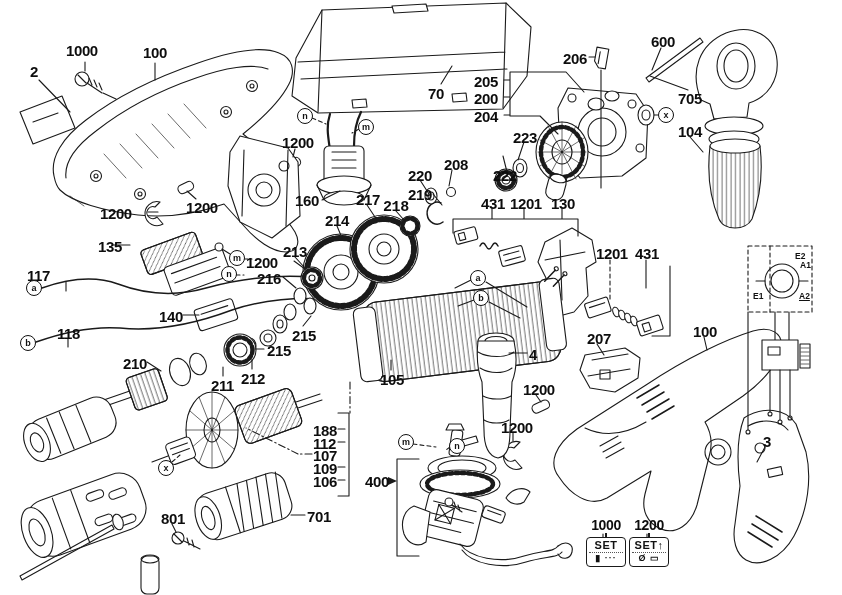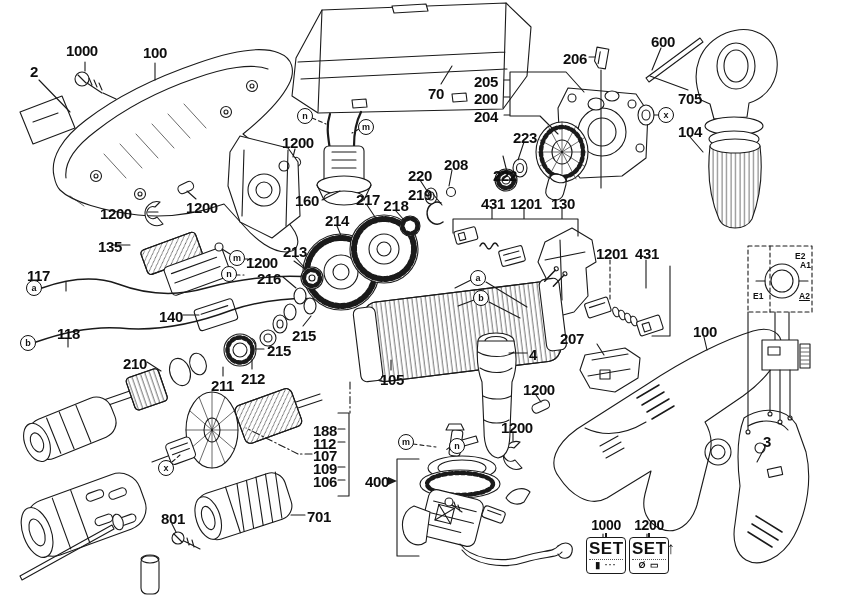--- a/index.html
+++ b/index.html
@@ -25,21 +25,21 @@
   .cletter{position:absolute;width:14px;height:14px;border:1.4px solid #111;border-radius:50%;
            display:flex;align-items:center;justify-content:center;font-size:9px;font-weight:700;
            color:#111;transform:translate(-50%,-50%);background:#fff;line-height:1;}
   .wlabel{position:absolute;font-size:8.5px;font-weight:700;color:#111;line-height:1;}
   #watermark{position:absolute;left:152px;top:284px;font-size:33px;font-weight:700;
              letter-spacing:1px;color:#000;opacity:0.08;white-space:nowrap;}
   .setgroup{position:absolute;width:40px;text-align:center;}
   .setnum{font-size:14px;font-weight:700;color:#0d0d0d;letter-spacing:-0.4px;}
   .settick{width:1.5px;height:4px;background:#1a1a1a;margin:0 auto;}
   .setbox{border:1.6px solid #1a1a1a;border-radius:4px;padding:1px 2px 2px 2px;background:#fff;}
-  .settext{display:block;font-size:17px;font-weight:700;letter-spacing:0.5px;color:#111;
+  .settext{display:block;font-size:11px;font-weight:700;letter-spacing:0.5px;color:#111;
            border-bottom:1px dotted #555;line-height:1.15;}
   .seticons{display:block;font-size:9px;font-weight:700;color:#111;line-height:1.3;letter-spacing:1px;}
 </style>
 </head>
 <body>
 
 <div id="stage">
 
 <svg id="art" width="842" height="595" viewBox="0 0 842 595" xmlns="http://www.w3.org/2000/svg">
   <defs>
@@ -467,21 +467,21 @@
       <span class="plabel" style="left: 257px; top: 271px;">216</span>
       <span class="plabel" style="left: 292px; top: 328px;">215</span>
       <span class="plabel" style="left: 267px; top: 343px;">215</span>
       <span class="plabel" style="left: 123px; top: 356px;">210</span>
       <span class="plabel" style="left: 211px; top: 378px;">211</span>
       <span class="plabel" style="left: 241px; top: 371px;">212</span>
       <span class="plabel" style="left: 380px; top: 372px;">105</span>
       <span class="plabel" style="left: 529px; top: 347px;">4</span>
       <span class="plabel" style="left: 596px; top: 246px;">1201</span>
       <span class="plabel" style="left: 635px; top: 246px;">431</span>
-      <span class="plabel" style="left: 560px; top: 331px;">207</span>
+      <span class="plabel" style="left: 587px; top: 331px;">207</span>
       <span class="plabel" style="left: 693px; top: 324px;">100</span>
       <span class="plabel" style="left: 523px; top: 382px;">1200</span>
       <span class="plabel" style="left: 501px; top: 420px;">1200</span>
       <span class="plabel" style="left: 313px; top: 423px;">188</span>
       <span class="plabel" style="left: 313px; top: 436px;">112</span>
       <span class="plabel" style="left: 313px; top: 448px;">107</span>
       <span class="plabel" style="left: 313px; top: 461px;">109</span>
       <span class="plabel" style="left: 313px; top: 474px;">106</span>
       <span class="plabel" style="left: 365px; top: 474px;">400</span>
       <span class="plabel" style="left: 307px; top: 509px;">701</span>

